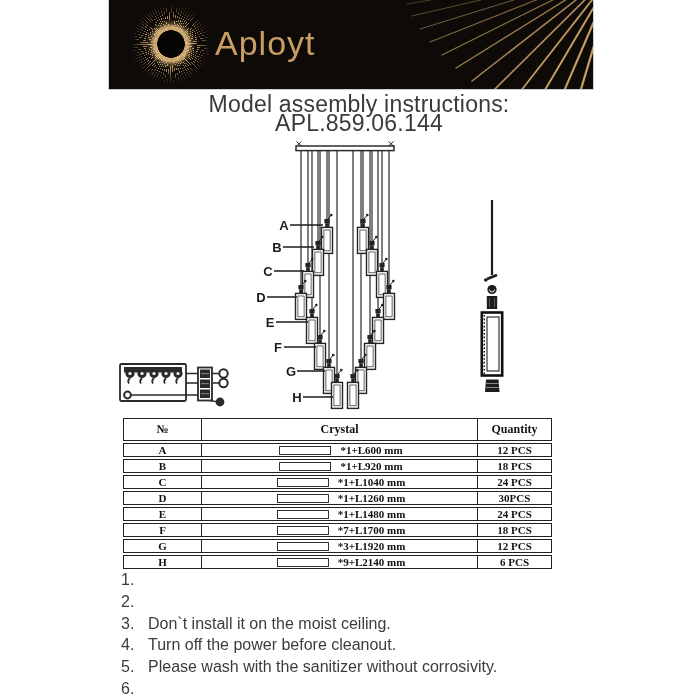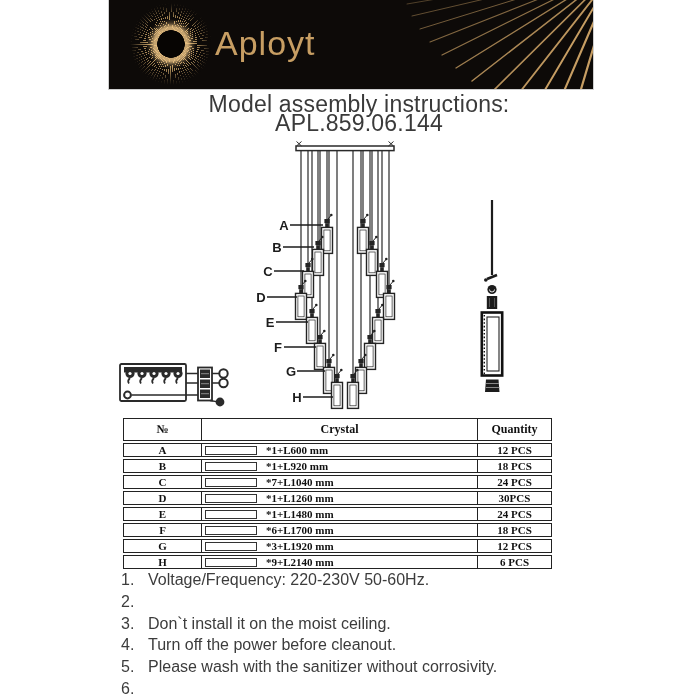--- a/index.html
+++ b/index.html
@@ -28,21 +28,21 @@
   svg text.dl{font:700 13px "Liberation Sans",sans-serif;fill:#1c1c1c;}
 
   
   .parts{position:absolute;left:123px;top:416px;width:429px;border-collapse:separate;border-spacing:0 2px;
          font-family:"Liberation Serif",serif;color:#111;table-layout:fixed;}
   .parts td,.parts th{border:1px solid #222;border-left:none;padding:0;box-sizing:border-box;
          font-size:11px;font-weight:bold;text-align:center;vertical-align:middle;}
   .parts td:first-child,.parts th:first-child{border-left:1px solid #222;}
   .parts th{height:23px;font-size:12px;}
   .parts td{height:14px;}
-  .parts td.cr{text-align:left;padding-left:3px;}
+  .parts td.cr{text-align:center;padding-left:3px;}
   .cicon{display:inline-block;width:50px;height:7px;border:1px solid #333;margin-right:9px;vertical-align:-1px;}
 
   
   .instr{position:absolute;left:121px;top:569px;width:570px;color:#3c3c3c;font-size:16px;}
   .instr .row{display:flex;line-height:21.8px;}
   .instr .n{width:27px;flex:0 0 27px;}
 </style>
 </head>
 <body>
 
@@ -190,55 +190,54 @@
       <td class="cr"><span class="cicon"></span><span>*1+L600 mm</span></td>
       <td>12 PCS</td>
     </tr>
     <tr>
       <td>B</td>
       <td class="cr"><span class="cicon"></span><span>*1+L920 mm</span></td>
       <td>18 PCS</td>
     </tr>
     <tr>
       <td>C</td>
-      <td class="cr"><span class="cicon"></span><span>*7+L1040 mm</span></td>
+      <td class="cr"><span class="cicon"></span><span>*1+L1040 mm</span></td>
       <td>24 PCS</td>
     </tr>
     <tr>
       <td>D</td>
       <td class="cr"><span class="cicon"></span><span>*1+L1260 mm</span></td>
       <td>30PCS</td>
     </tr>
     <tr>
       <td>E</td>
       <td class="cr"><span class="cicon"></span><span>*1+L1480 mm</span></td>
       <td>24 PCS</td>
     </tr>
     <tr>
       <td>F</td>
-      <td class="cr"><span class="cicon"></span><span>*6+L1700 mm</span></td>
+      <td class="cr"><span class="cicon"></span><span>*7+L1700 mm</span></td>
       <td>18 PCS</td>
     </tr>
     <tr>
       <td>G</td>
       <td class="cr"><span class="cicon"></span><span>*3+L1920 mm</span></td>
       <td>12 PCS</td>
     </tr>
     <tr>
       <td>H</td>
       <td class="cr"><span class="cicon"></span><span>*9+L2140 mm</span></td>
       <td>6 PCS</td>
     </tr>
   </tbody>
     </table>
 
   <div class="instr">
     <div class="row">
       <span class="n">1.</span>
-      <span>Voltage/Frequency: 220-230V 50-60Hz.</span>
     </div>
     <div class="row">
       <span class="n">2.</span>
     </div>
     <div class="row">
       <span class="n">3.</span>
       <span>Don`t install it on the moist ceiling.</span>
     </div>
     <div class="row">
       <span class="n">4.</span>

